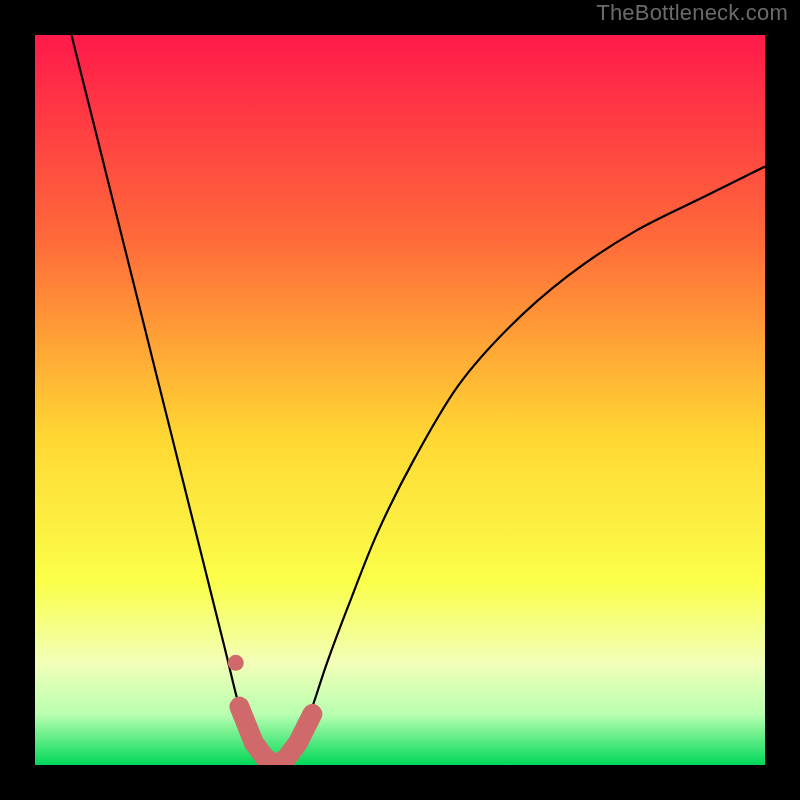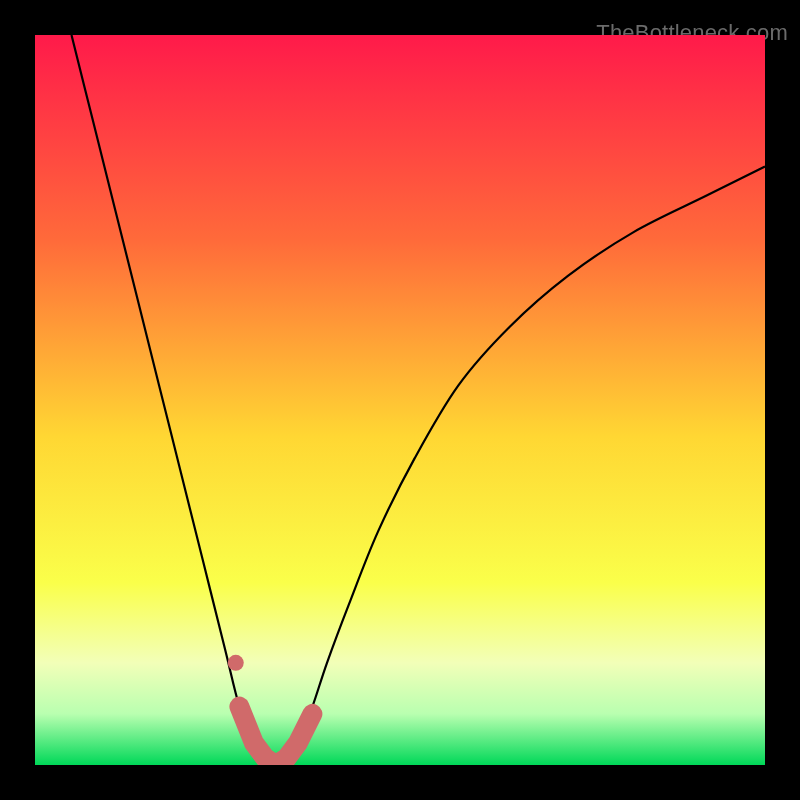--- a/index.html
+++ b/index.html
@@ -22,21 +22,21 @@
   .plot-area {
     position: absolute;
     top: 35px;
     left: 35px;
     width: 730px;
     height: 730px;
     overflow: hidden;
   }
   .watermark {
     position: absolute;
-    top: 20px;
+    top: 0;
     right: 12px;
     color: #6b6b6b;
     font-size: 22px;
     font-weight: 500;
     letter-spacing: 0.2px;
   }
   svg {
     position: absolute;
     top: 0;
     left: 0;

